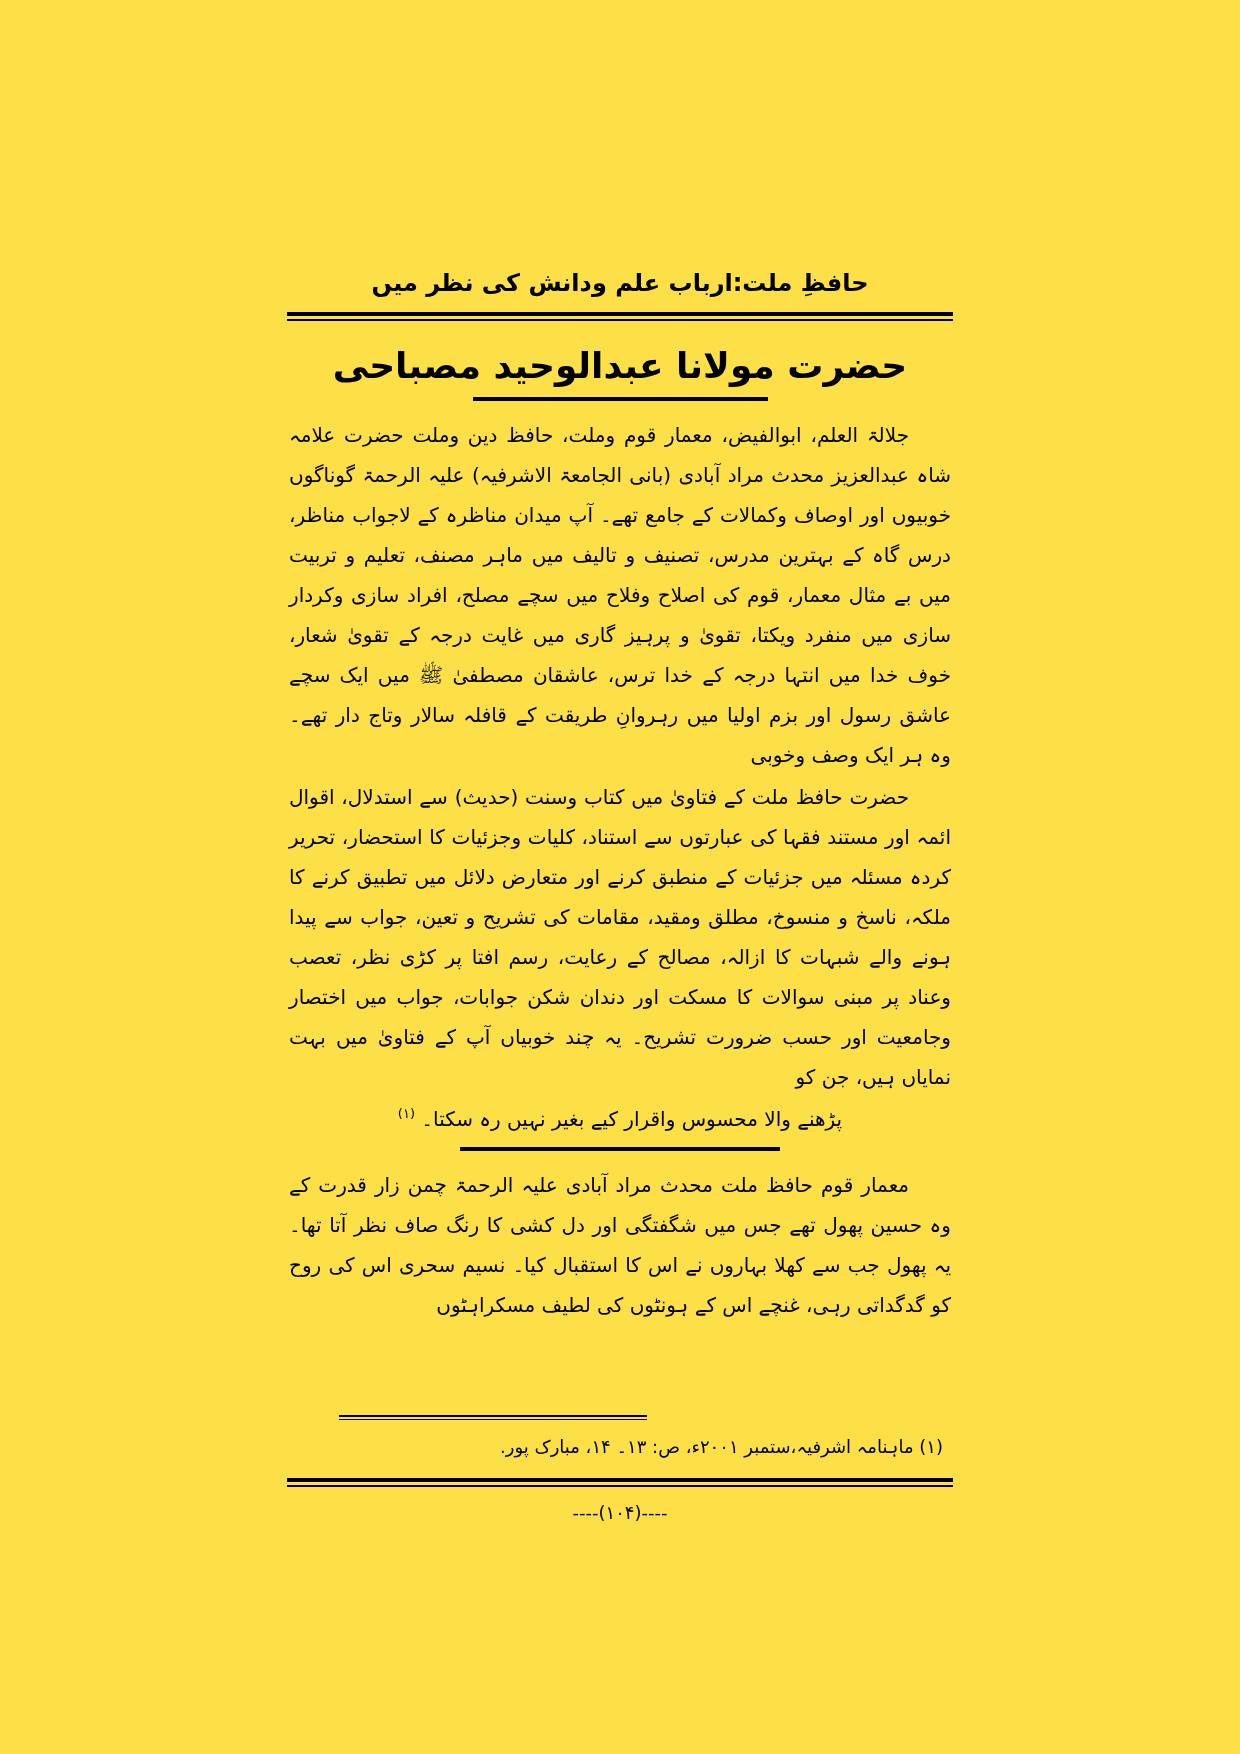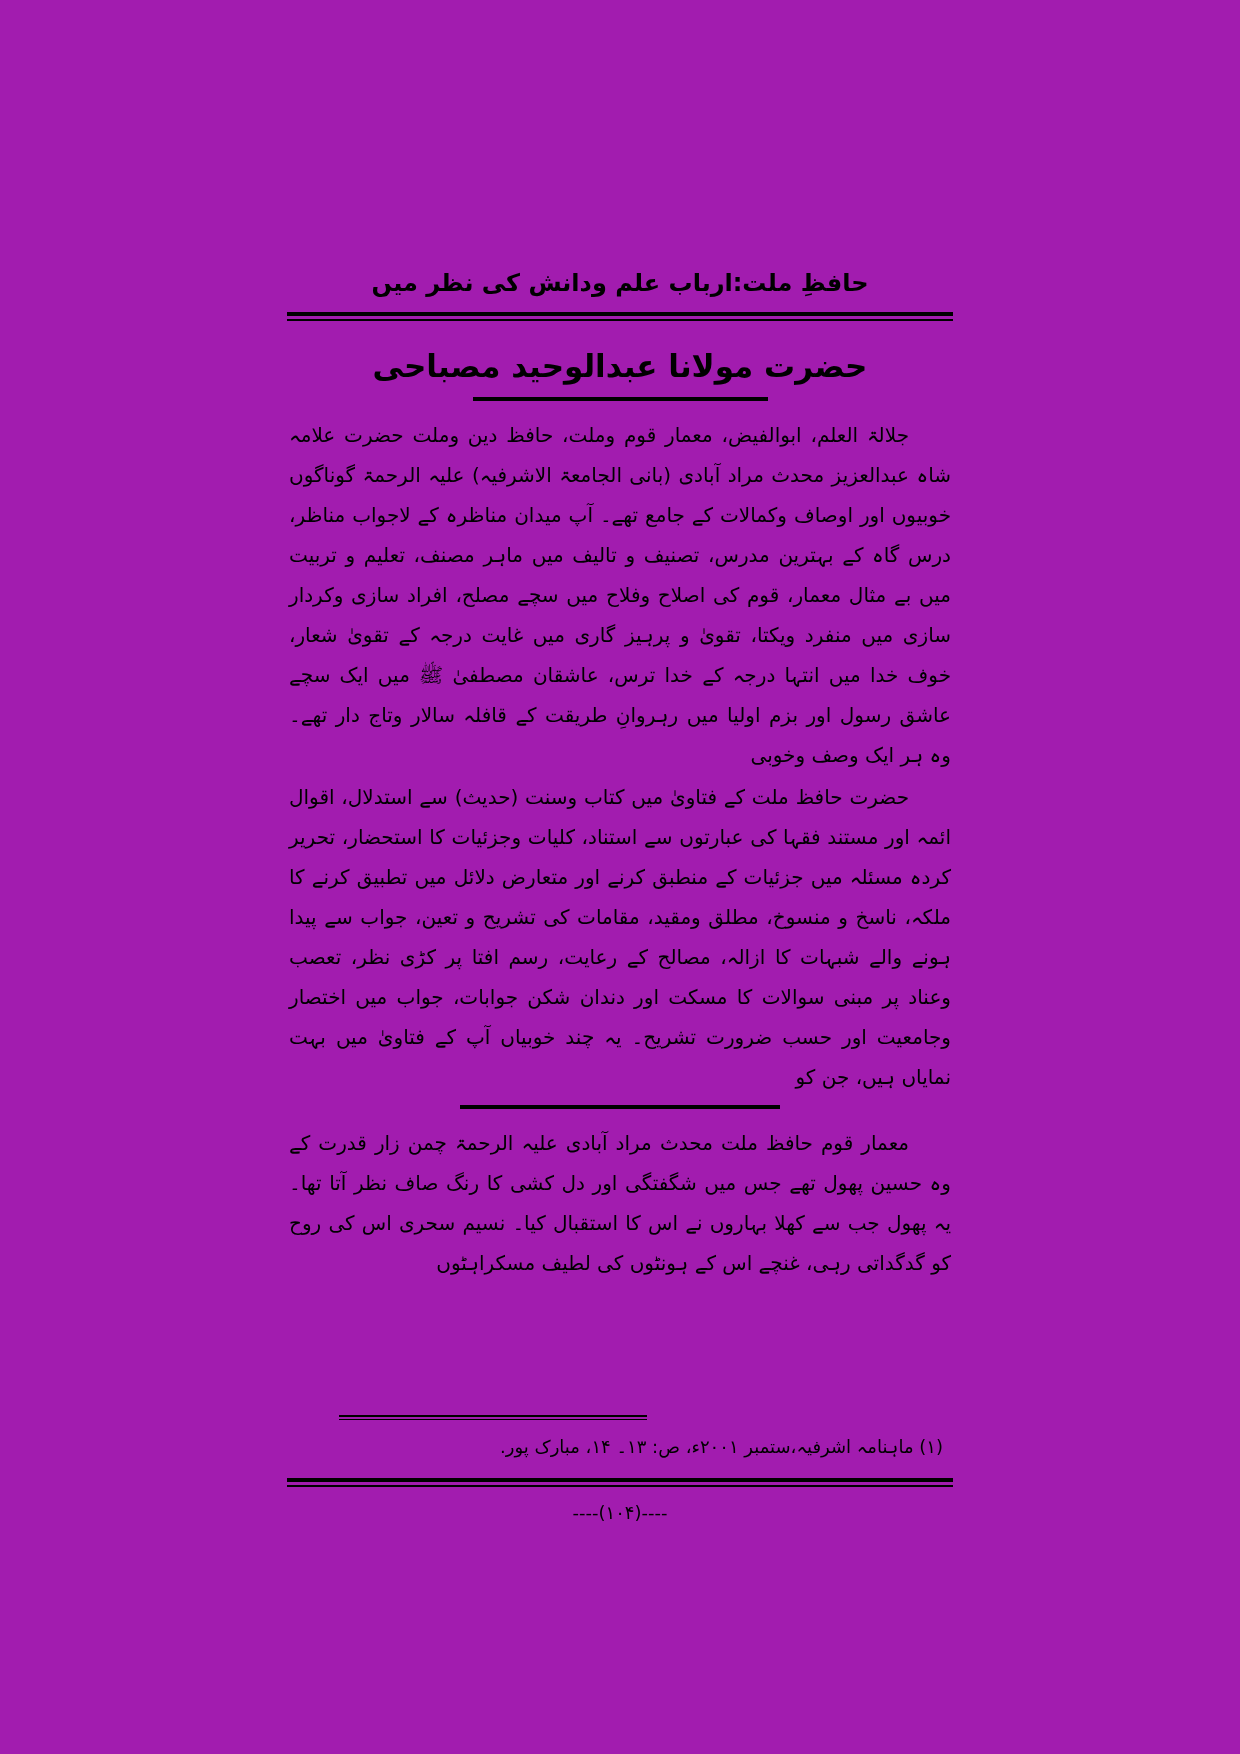--- a/index.html
+++ b/index.html
@@ -1,20 +1,20 @@
 <!DOCTYPE html>
 <html lang="ur" dir="rtl"><head>
 <meta charset="utf-8">
 <style>
   html,body{margin:0;padding:0;background:#e8e8e8;}
   .page{
     position:relative;
     width:1240px;height:1754px;
     margin:0 auto;
-    background:#a21caf;
+    background:#fde047;
     color:#000;
     font-family:"DejaVu Sans",sans-serif;
     direction:rtl;
     overflow:hidden;
   }
   .content{
     position:absolute;
     top:264px;right:287px;
     width:666px;height:1084px;
     overflow:hidden;
@@ -27,21 +27,21 @@
   }
   .rule-double{
     height:3px;
     border-top:4px solid #000;
     border-bottom:2px solid #000;
     margin-top:10px;
   }
   .section-heading{
     margin:22px 0 0 0;
     text-align:center;
-    font-size:31px;
+    font-size:36px;
     font-weight:bold;
     line-height:46px;
   }
   .heading-underline{
     height:0;
     border-top:4px solid #000;
     margin:8px auto 14px auto;
   }
   .underline-1{width:295px;}
   .underline-2{width:320px;}
@@ -110,20 +110,21 @@
 
     <div class="running-header-title">حافظِ ملت:ارباب علم ودانش کی نظر میں</div>
     <div class="rule-double"></div>
 
     <div class="section-heading">حضرت مولانا عبدالوحید مصباحی</div>
     <div class="heading-underline underline-1"></div>
 
     <p class="para">جلالۃ العلم، ابوالفیض، معمار قوم وملت، حافظ دین وملت حضرت علامہ شاہ عبدالعزیز محدث مراد آبادی (بانی الجامعۃ الاشرفیہ) علیہ الرحمۃ گوناگوں خوبیوں اور اوصاف وکمالات کے جامع تھے۔ آپ میدان مناظرہ کے لاجواب مناظر، درس گاہ کے بہترین مدرس، تصنیف و تالیف میں ماہر مصنف، تعلیم و تربیت میں بے مثال معمار، قوم کی اصلاح وفلاح میں سچے مصلح، افراد سازی وکردار سازی میں منفرد ویکتا، تقویٰ و پرہیز گاری میں غایت درجہ کے تقویٰ شعار، خوف خدا میں انتہا درجہ کے خدا ترس، عاشقان مصطفیٰ ﷺ میں ایک سچے عاشق رسول اور بزم اولیا میں رہروانِ طریقت کے قافلہ سالار وتاج دار تھے۔ وہ ہر ایک وصف وخوبی</p>
 
     <p class="para">حضرت حافظ ملت کے فتاویٰ میں کتاب وسنت (حدیث) سے استدلال، اقوال ائمہ اور مستند فقہا کی عبارتوں سے استناد، کلیات وجزئیات کا استحضار، تحریر کردہ مسئلہ میں جزئیات کے منطبق کرنے اور متعارض دلائل میں تطبیق کرنے کا ملکہ، ناسخ و منسوخ، مطلق ومقید، مقامات کی تشریح و تعین، جواب سے پیدا ہونے والے شبہات کا ازالہ، مصالح کے رعایت، رسم افتا پر کڑی نظر، تعصب وعناد پر مبنی سوالات کا مسکت اور دندان شکن جوابات، جواب میں اختصار وجامعیت اور حسب ضرورت تشریح۔ یہ چند خوبیاں آپ کے فتاویٰ میں بہت نمایاں ہیں، جن کو</p>
+    <p class="para-lastline"><span>پڑھنے والا محسوس واقرار کیے بغیر نہیں رہ سکتا۔</span> <sup>(۱)</sup></p>
 
     <div class="heading-underline underline-2"></div>
 
     <p class="para">معمار قوم حافظ ملت محدث مراد آبادی علیہ الرحمۃ چمن زار قدرت کے وہ حسین پھول تھے جس میں شگفتگی اور دل کشی کا رنگ صاف نظر آتا تھا۔ یہ پھول جب سے کھلا بہاروں نے اس کا استقبال کیا۔ نسیم سحری اس کی روح کو گدگداتی رہی، غنچے اس کے ہونٹوں کی لطیف مسکراہٹوں</p>
 
   </div>
 
   <div class="footer">
     <div class="footnote-rule-wrap">
       <div class="footnote-rule"></div>

